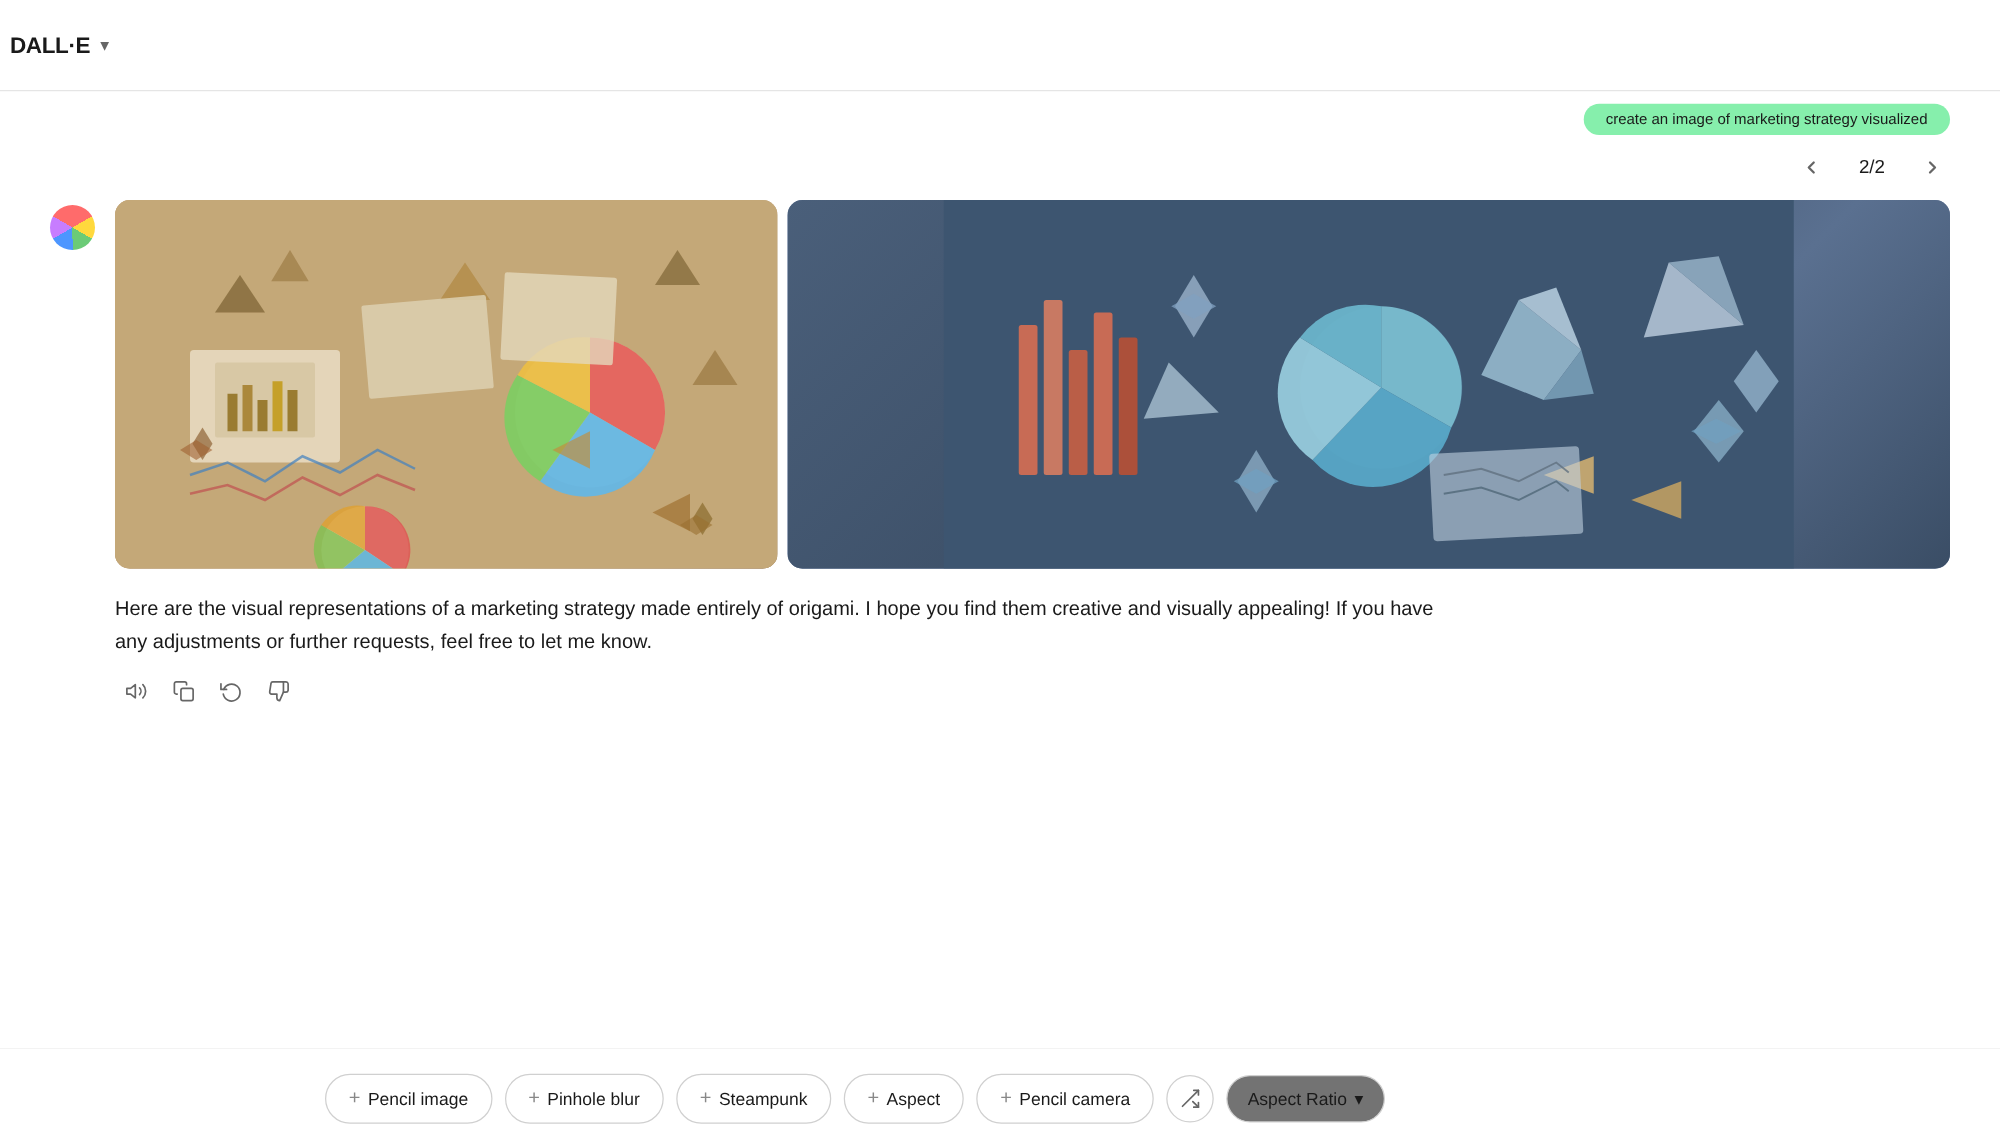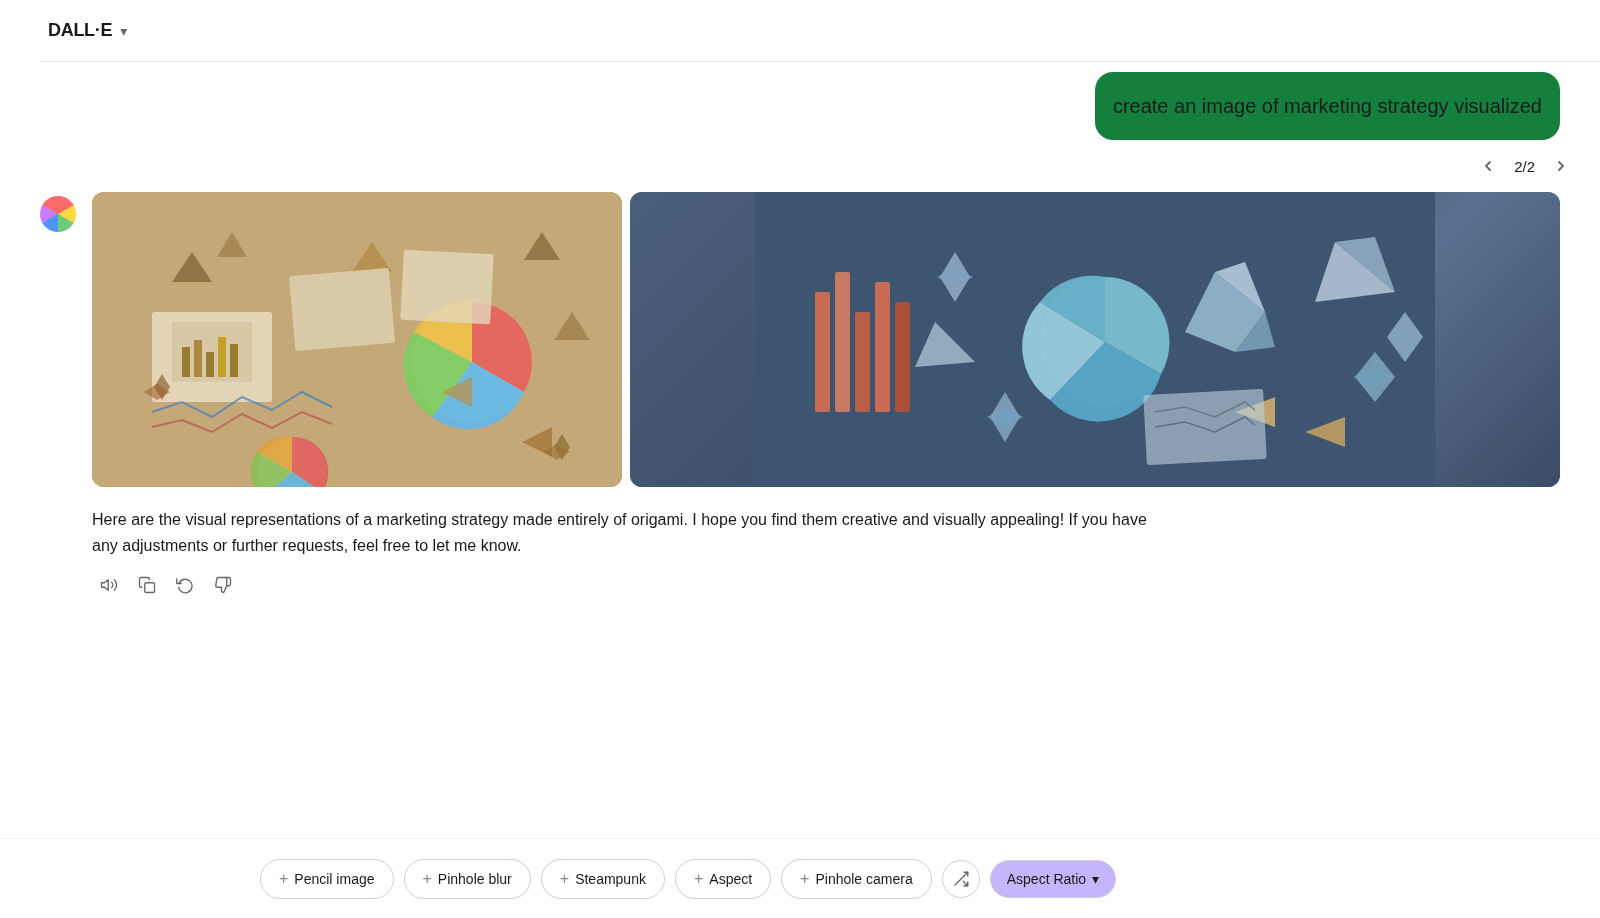--- a/index.html
+++ b/index.html
@@ -12,23 +12,22 @@
       overflow: hidden;
       position: relative;
     }
 
     
     .header {
       display: flex;
       align-items: center;
       padding: 16px 8px;
       border-bottom: 1px solid #e5e5e5;
-      height: 62px;
+      height: 73px;
       gap: 8px;
-      margin-left: 40px;
     }
     .app-title {
       font-size: 18px;
       font-weight: 600;
       color: #1a1a1a;
       letter-spacing: -0.3px;
     }
     .chevron-down-icon {
       color: #666;
       font-size: 14px;
@@ -42,38 +41,38 @@
       position: relative;
     }
 
     
     .user-message-container {
       display: flex;
       justify-content: flex-end;
       padding: 20px 40px 0 40px;
     }
     .user-message-bubble {
-      background: #15803d;
+      background: #86efac;
       border-radius: 18px;
-      padding: 20px 18px;
+      padding: 4px 18px;
       max-width: 600px;
-      font-size: 20px;
+      font-size: 12px;
       color: #1a1a1a;
       line-height: 1.4;
       
       margin-top: -10px;
     }
 
     
     .nav-row {
       display: flex;
       justify-content: flex-end;
       align-items: center;
-      padding: 12px 25px;
-      gap: 12px;
+      padding: 12px 40px;
+      gap: 24px;
     }
     .nav-arrow {
       width: 28px;
       height: 28px;
       display: flex;
       align-items: center;
       justify-content: center;
       cursor: pointer;
       color: #666;
       font-size: 16px;
@@ -222,21 +221,21 @@
     .aspect-ratio-pill {
       display: flex;
       align-items: center;
       gap: 6px;
       padding: 10px 16px;
       border: 1.5px solid #d0d0d0;
       border-radius: 999px;
       font-size: 14px;
       color: #1a1a1a;
       cursor: pointer;
-      background: #c4b5fd;
+      background: #737373;
     }
 
     
     .shuffle-btn {
       width: 38px;
       height: 38px;
       border: 1.5px solid #d0d0d0;
       border-radius: 999px;
       display: flex;
       align-items: center;
@@ -458,21 +457,21 @@
     <span>Steampunk</span>
   </button>
 
   <button class="suggestion-pill">
     <span class="pill-plus">+</span>
     <span>Aspect</span>
   </button>
 
   <button class="suggestion-pill">
     <span class="pill-plus">+</span>
-    <span>Pinhole camera</span>
+    <span>Pencil camera</span>
   </button>
 
   <div class="shuffle-btn">
     <svg width="18" height="18" viewBox="0 0 24 24" fill="none" stroke="currentColor" stroke-width="1.8" stroke-linecap="round" stroke-linejoin="round">
       <polyline points="16 3 21 3 21 8"></polyline>
       <line x1="4" y1="20" x2="21" y2="3"></line>
       <polyline points="21 16 21 21 16 21"></polyline>
       <line x1="15" y1="15" x2="21" y2="21"></line>
     </svg>
   </div>

